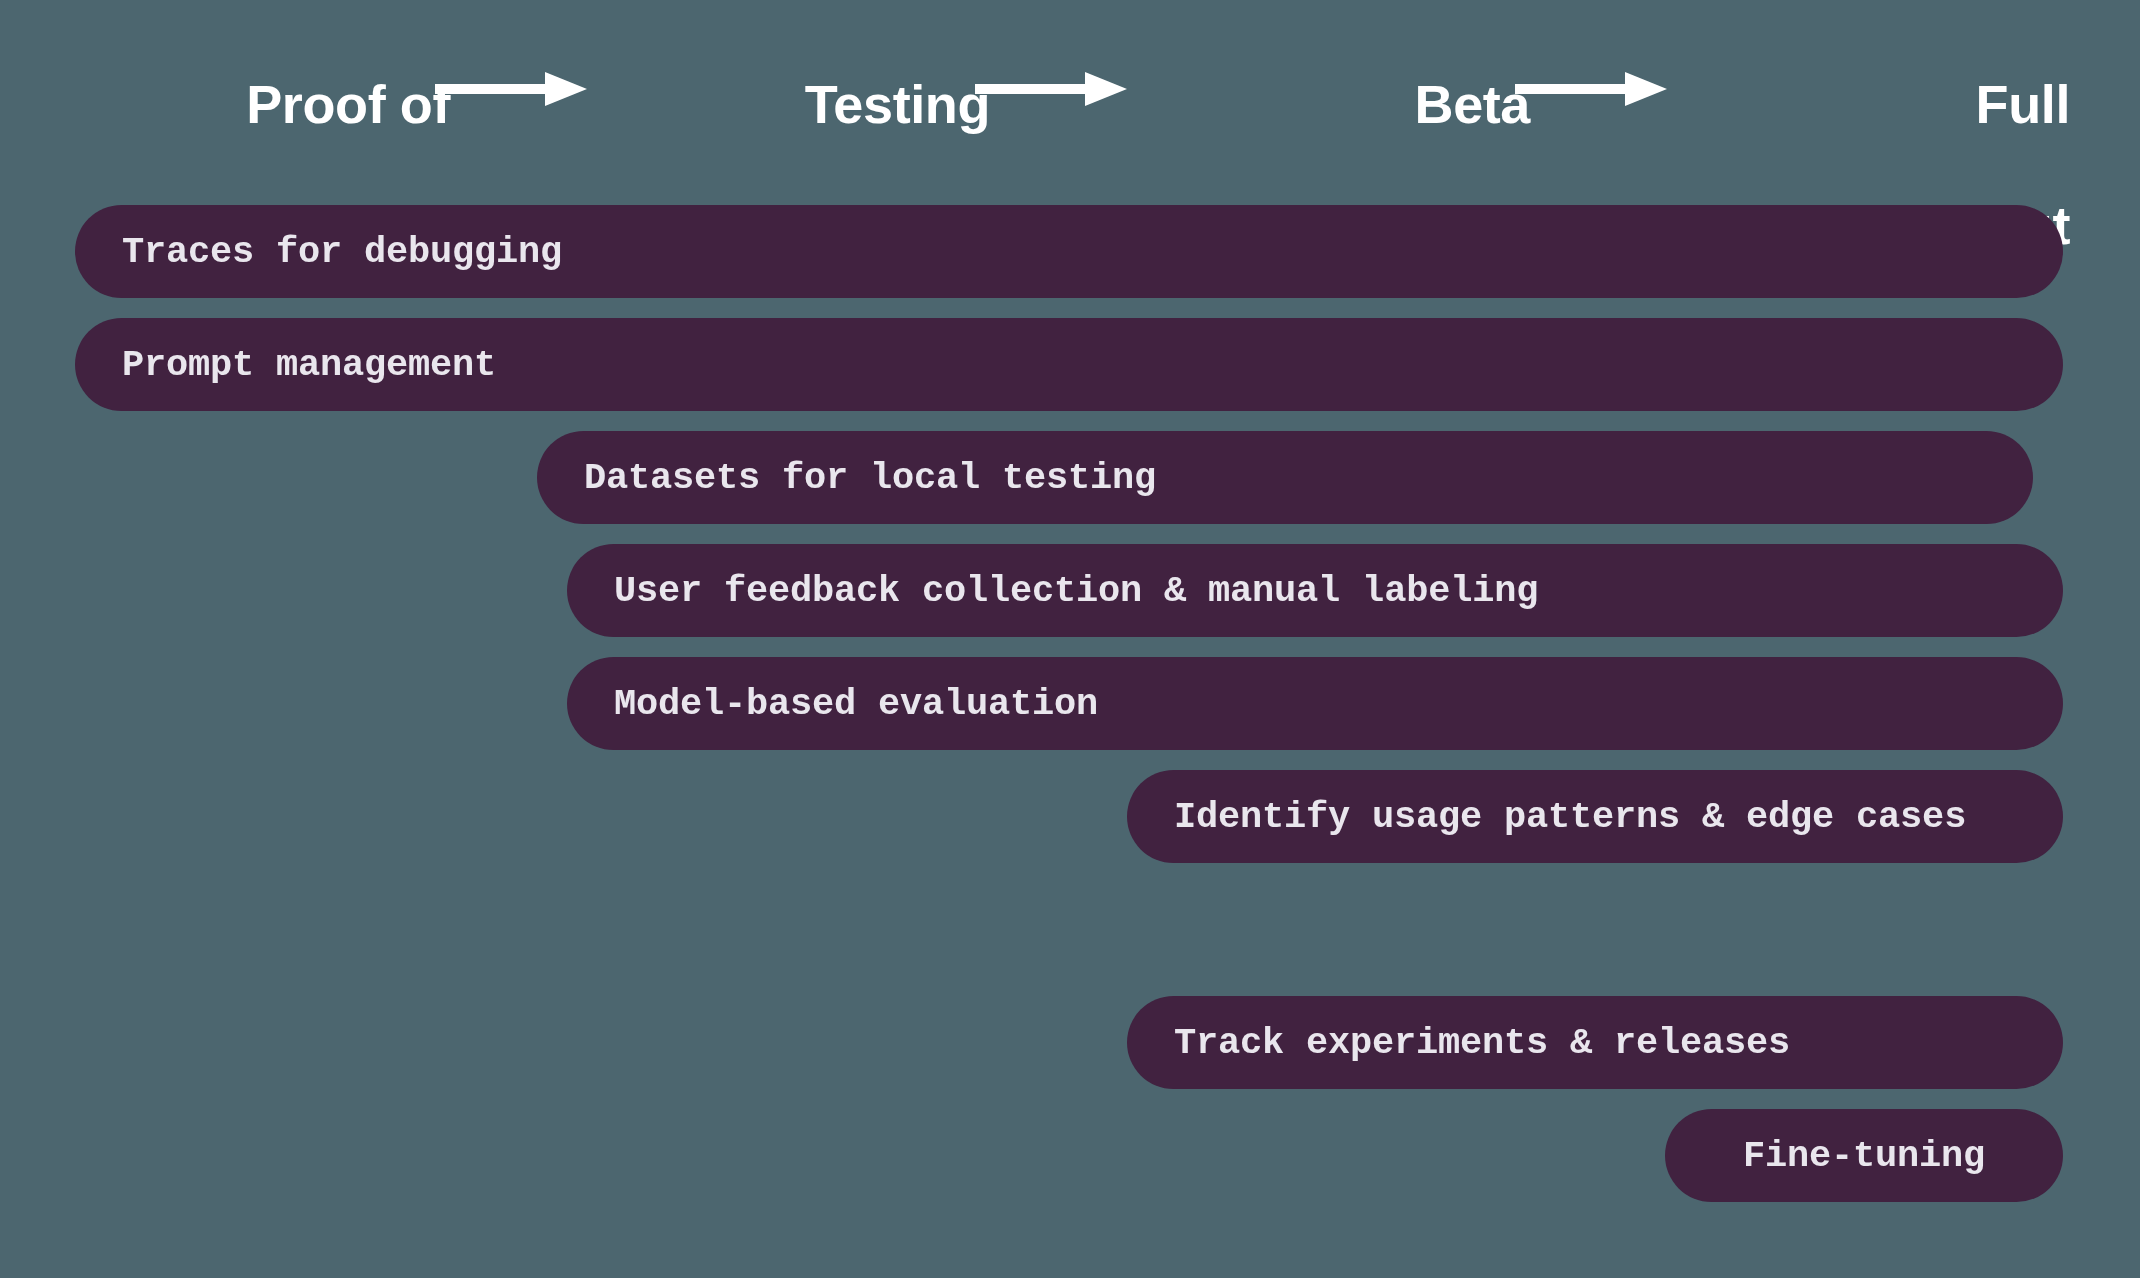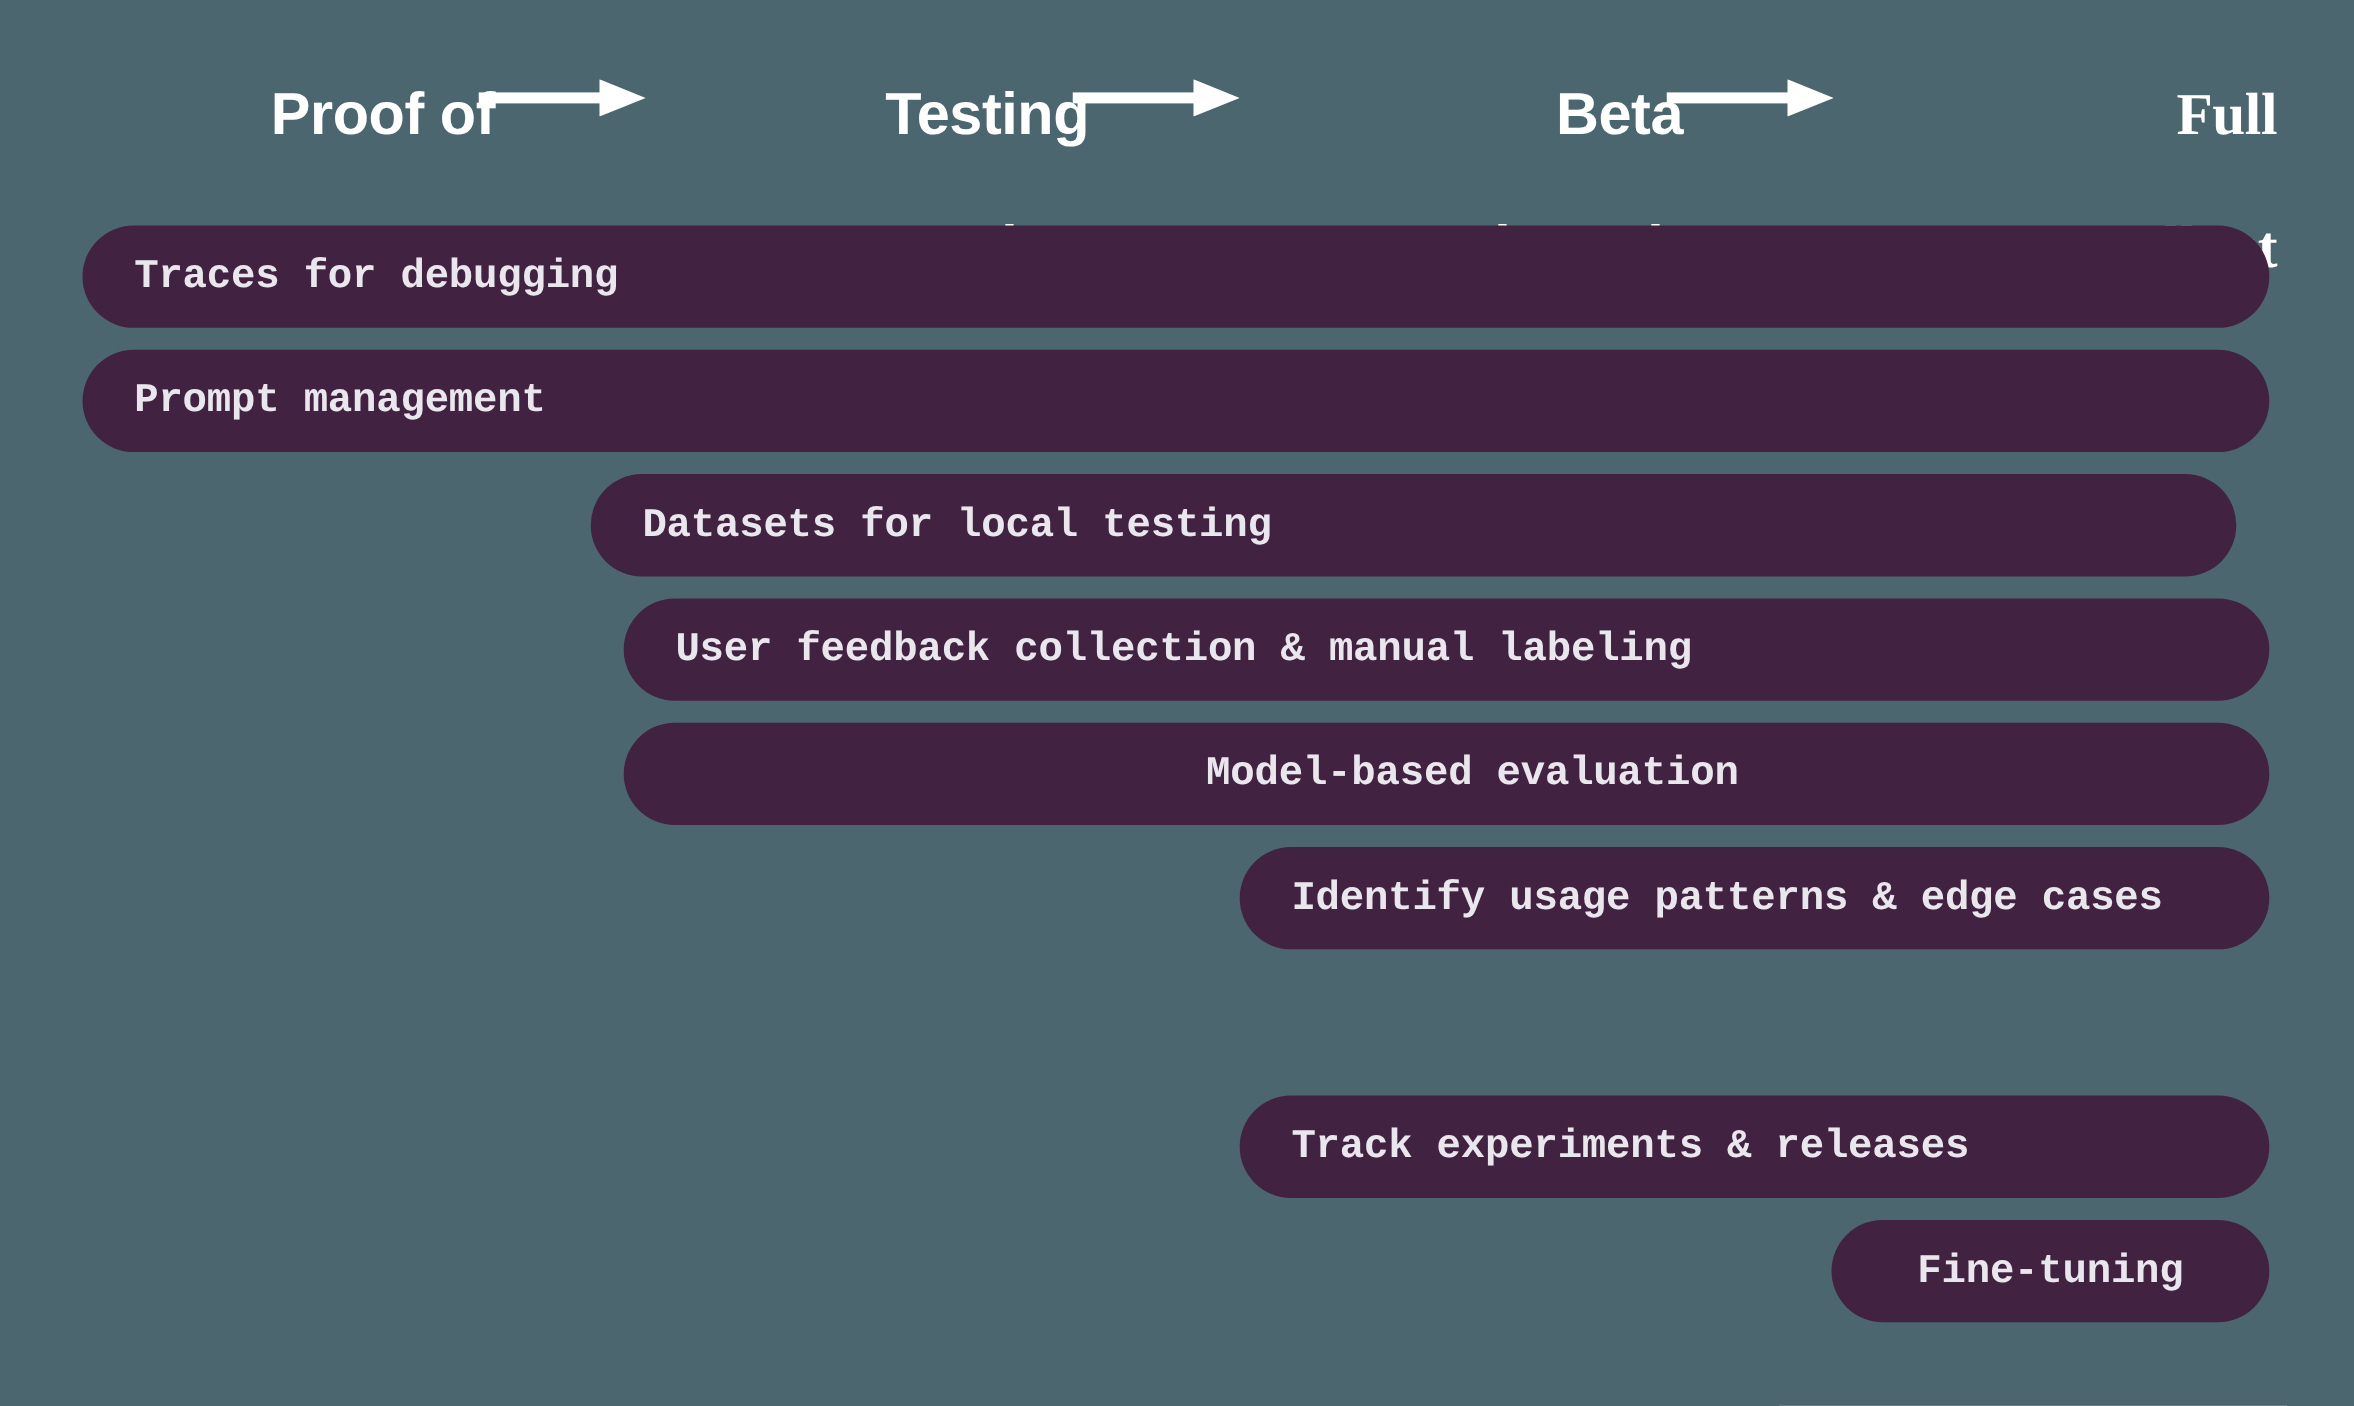--- a/index.html
+++ b/index.html
@@ -125,21 +125,21 @@
       <div>launch</div>
     </div>
 
     <div class="phase-arrow" style="left:1515px;">
       <svg viewBox="0 0 152 34" xmlns="http://www.w3.org/2000/svg" aria-hidden="true">
         <rect x="0" y="12" width="118" height="10" fill="#ffffff"></rect>
         <polygon points="110,0 152,17 110,34" fill="#ffffff"></polygon>
       </svg>
     </div>
 
-    <div class="phase-label" style="left:1650px;font-family:Liberation Serif, serif;">
+    <div class="phase-label" style="left:1650px;">
       <div>Full</div>
       <div>rollout</div>
     </div>
 
   </div>
 
   <div id="bars">
 
     <div class="bar" style="left:75px; top:205px; width:1988px; padding-left:47px;">
       <span class="bar-label">Traces for debugging</span>
@@ -150,21 +150,21 @@
     </div>
 
     <div class="bar" style="left:537px; top:431px; width:1496px; padding-left:47px;">
       <span class="bar-label">Datasets for local testing</span>
     </div>
 
     <div class="bar" style="left:567px; top:544px; width:1496px; padding-left:47px;">
       <span class="bar-label">User feedback collection &amp; manual labeling</span>
     </div>
 
-    <div class="bar" style="left:567px; top:657px; width:1496px; padding-left:47px;justify-content:center;">
+    <div class="bar" style="left:567px; top:657px; width:1496px; padding-left:47px;">
       <span class="bar-label">Model-based evaluation</span>
     </div>
 
     <div class="bar" style="left:1127px; top:770px; width:936px; padding-left:47px;align-items:center;">
       <span class="bar-label">Identify usage patterns &amp; edge cases</span>
     </div>
 
 
     <div class="bar" style="left:1127px; top:996px; width:936px; padding-left:47px;">
       <span class="bar-label">Track experiments &amp; releases</span>

